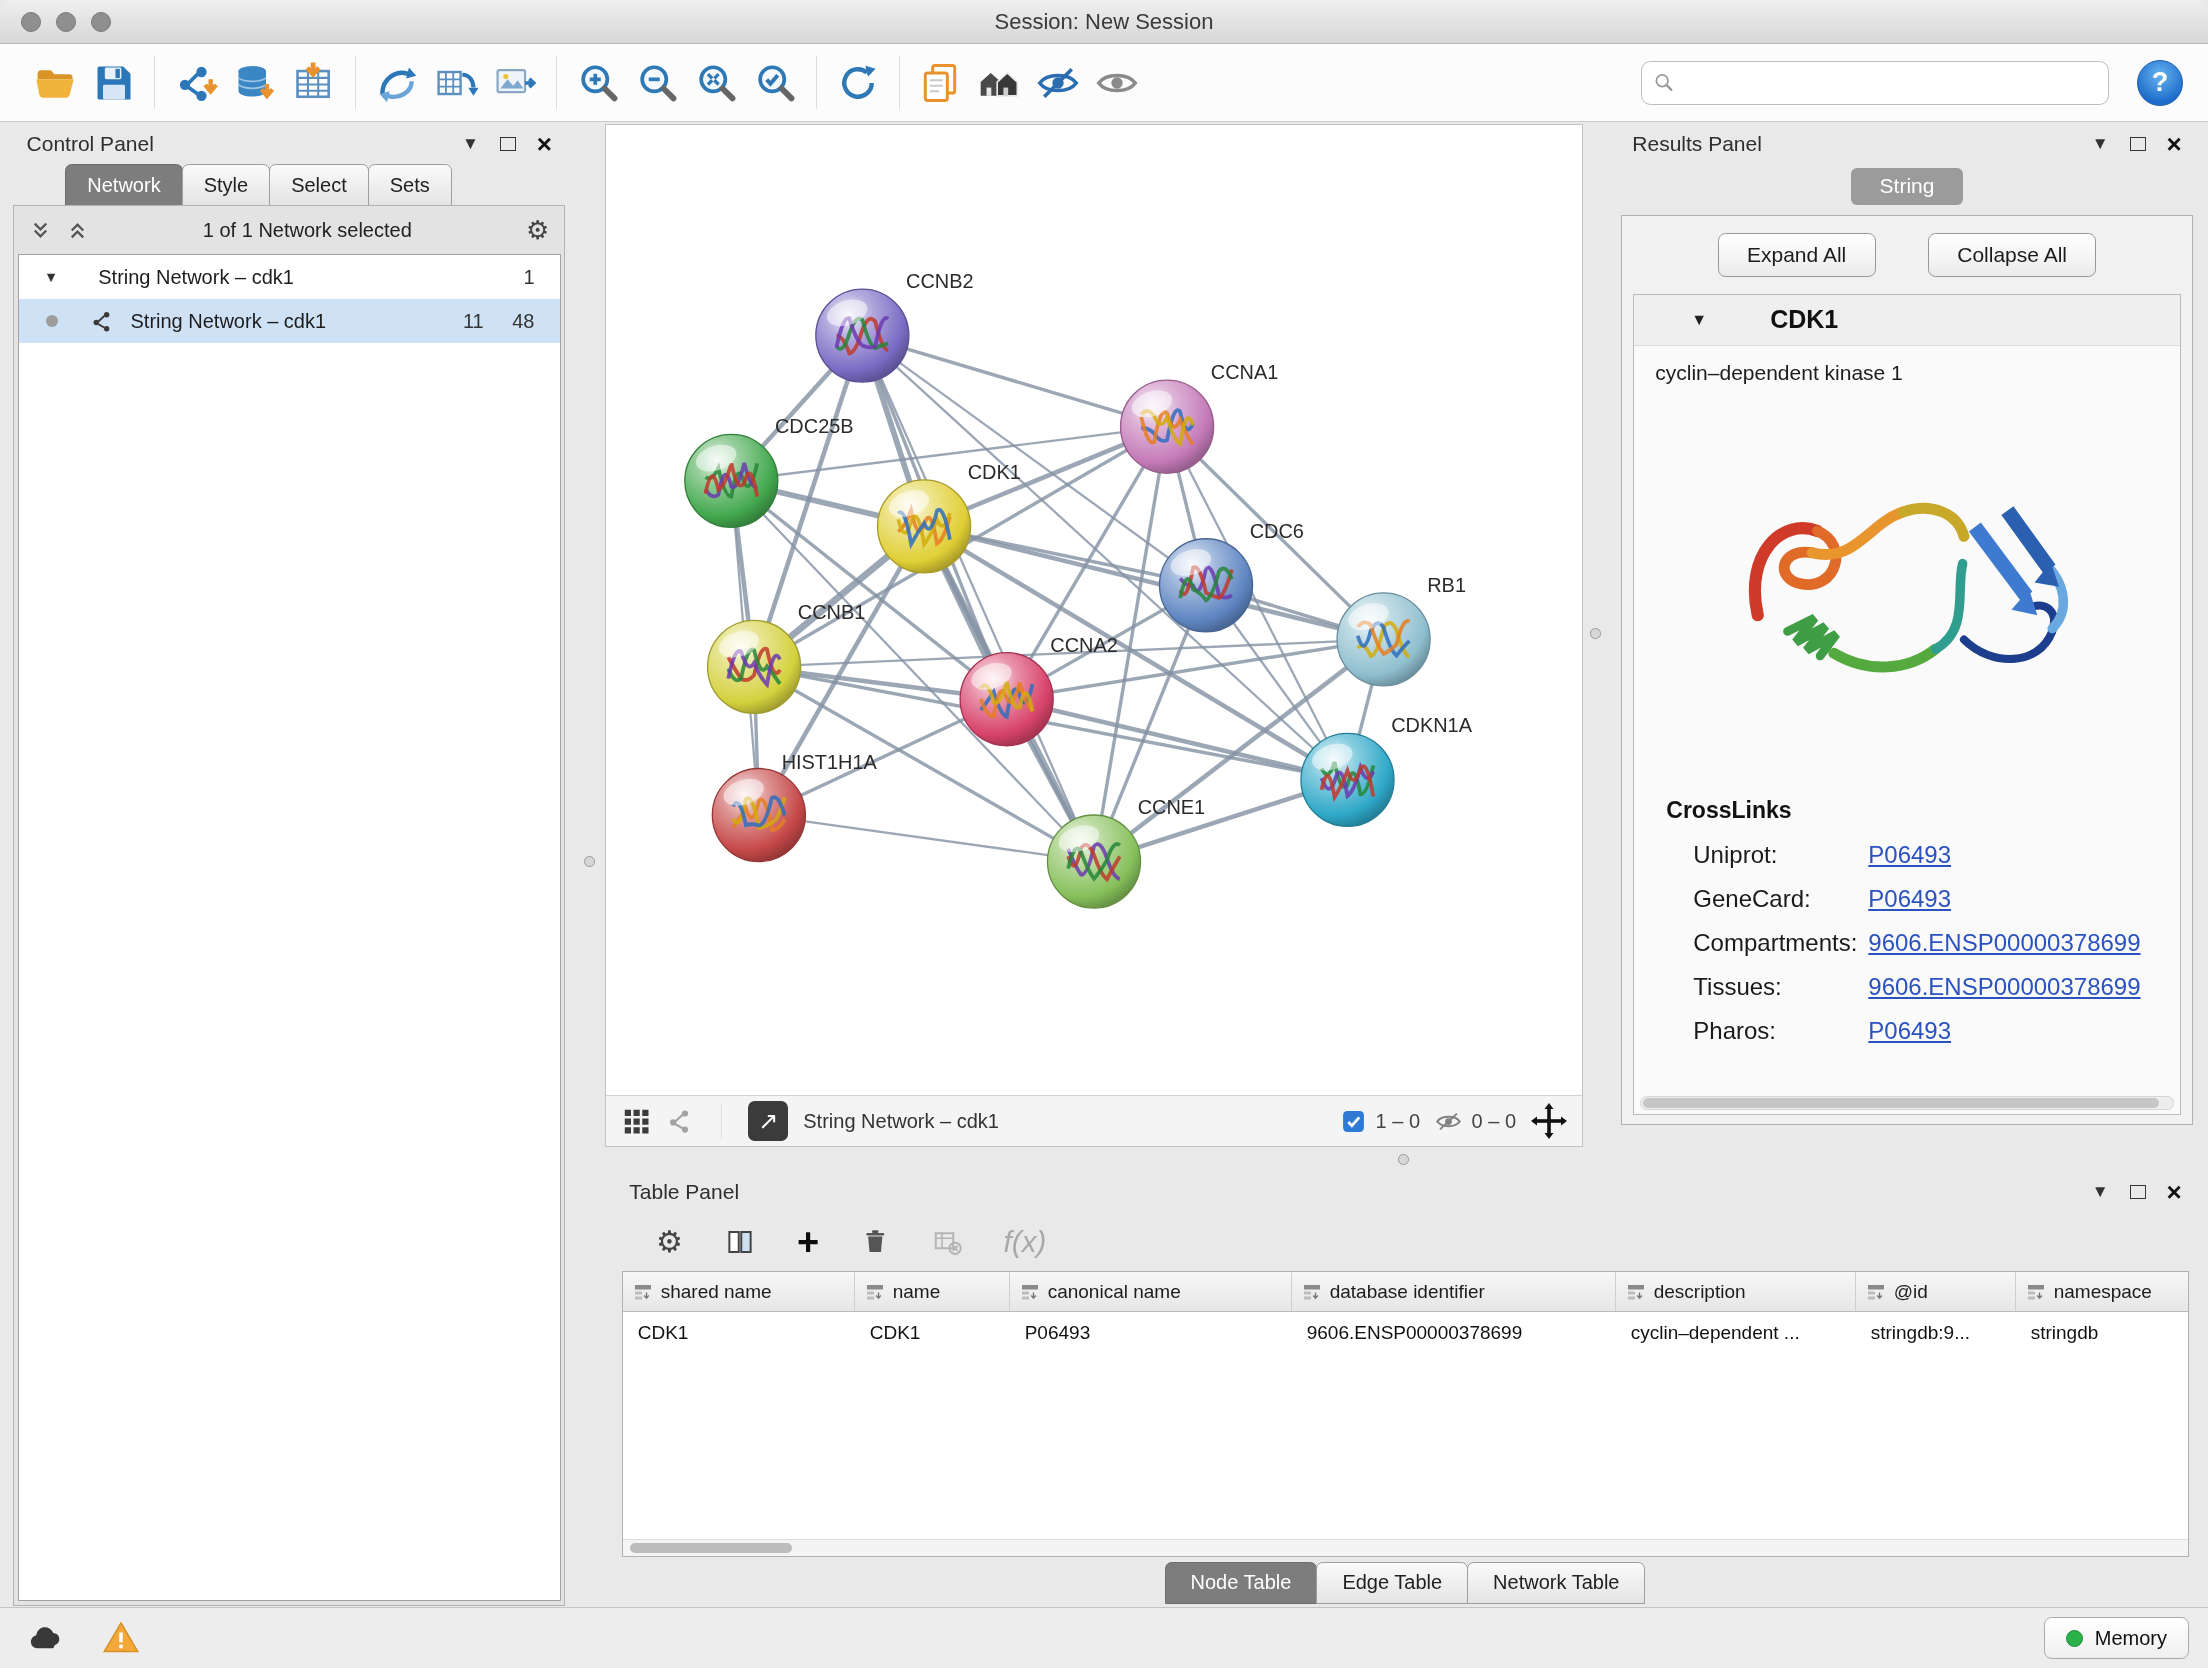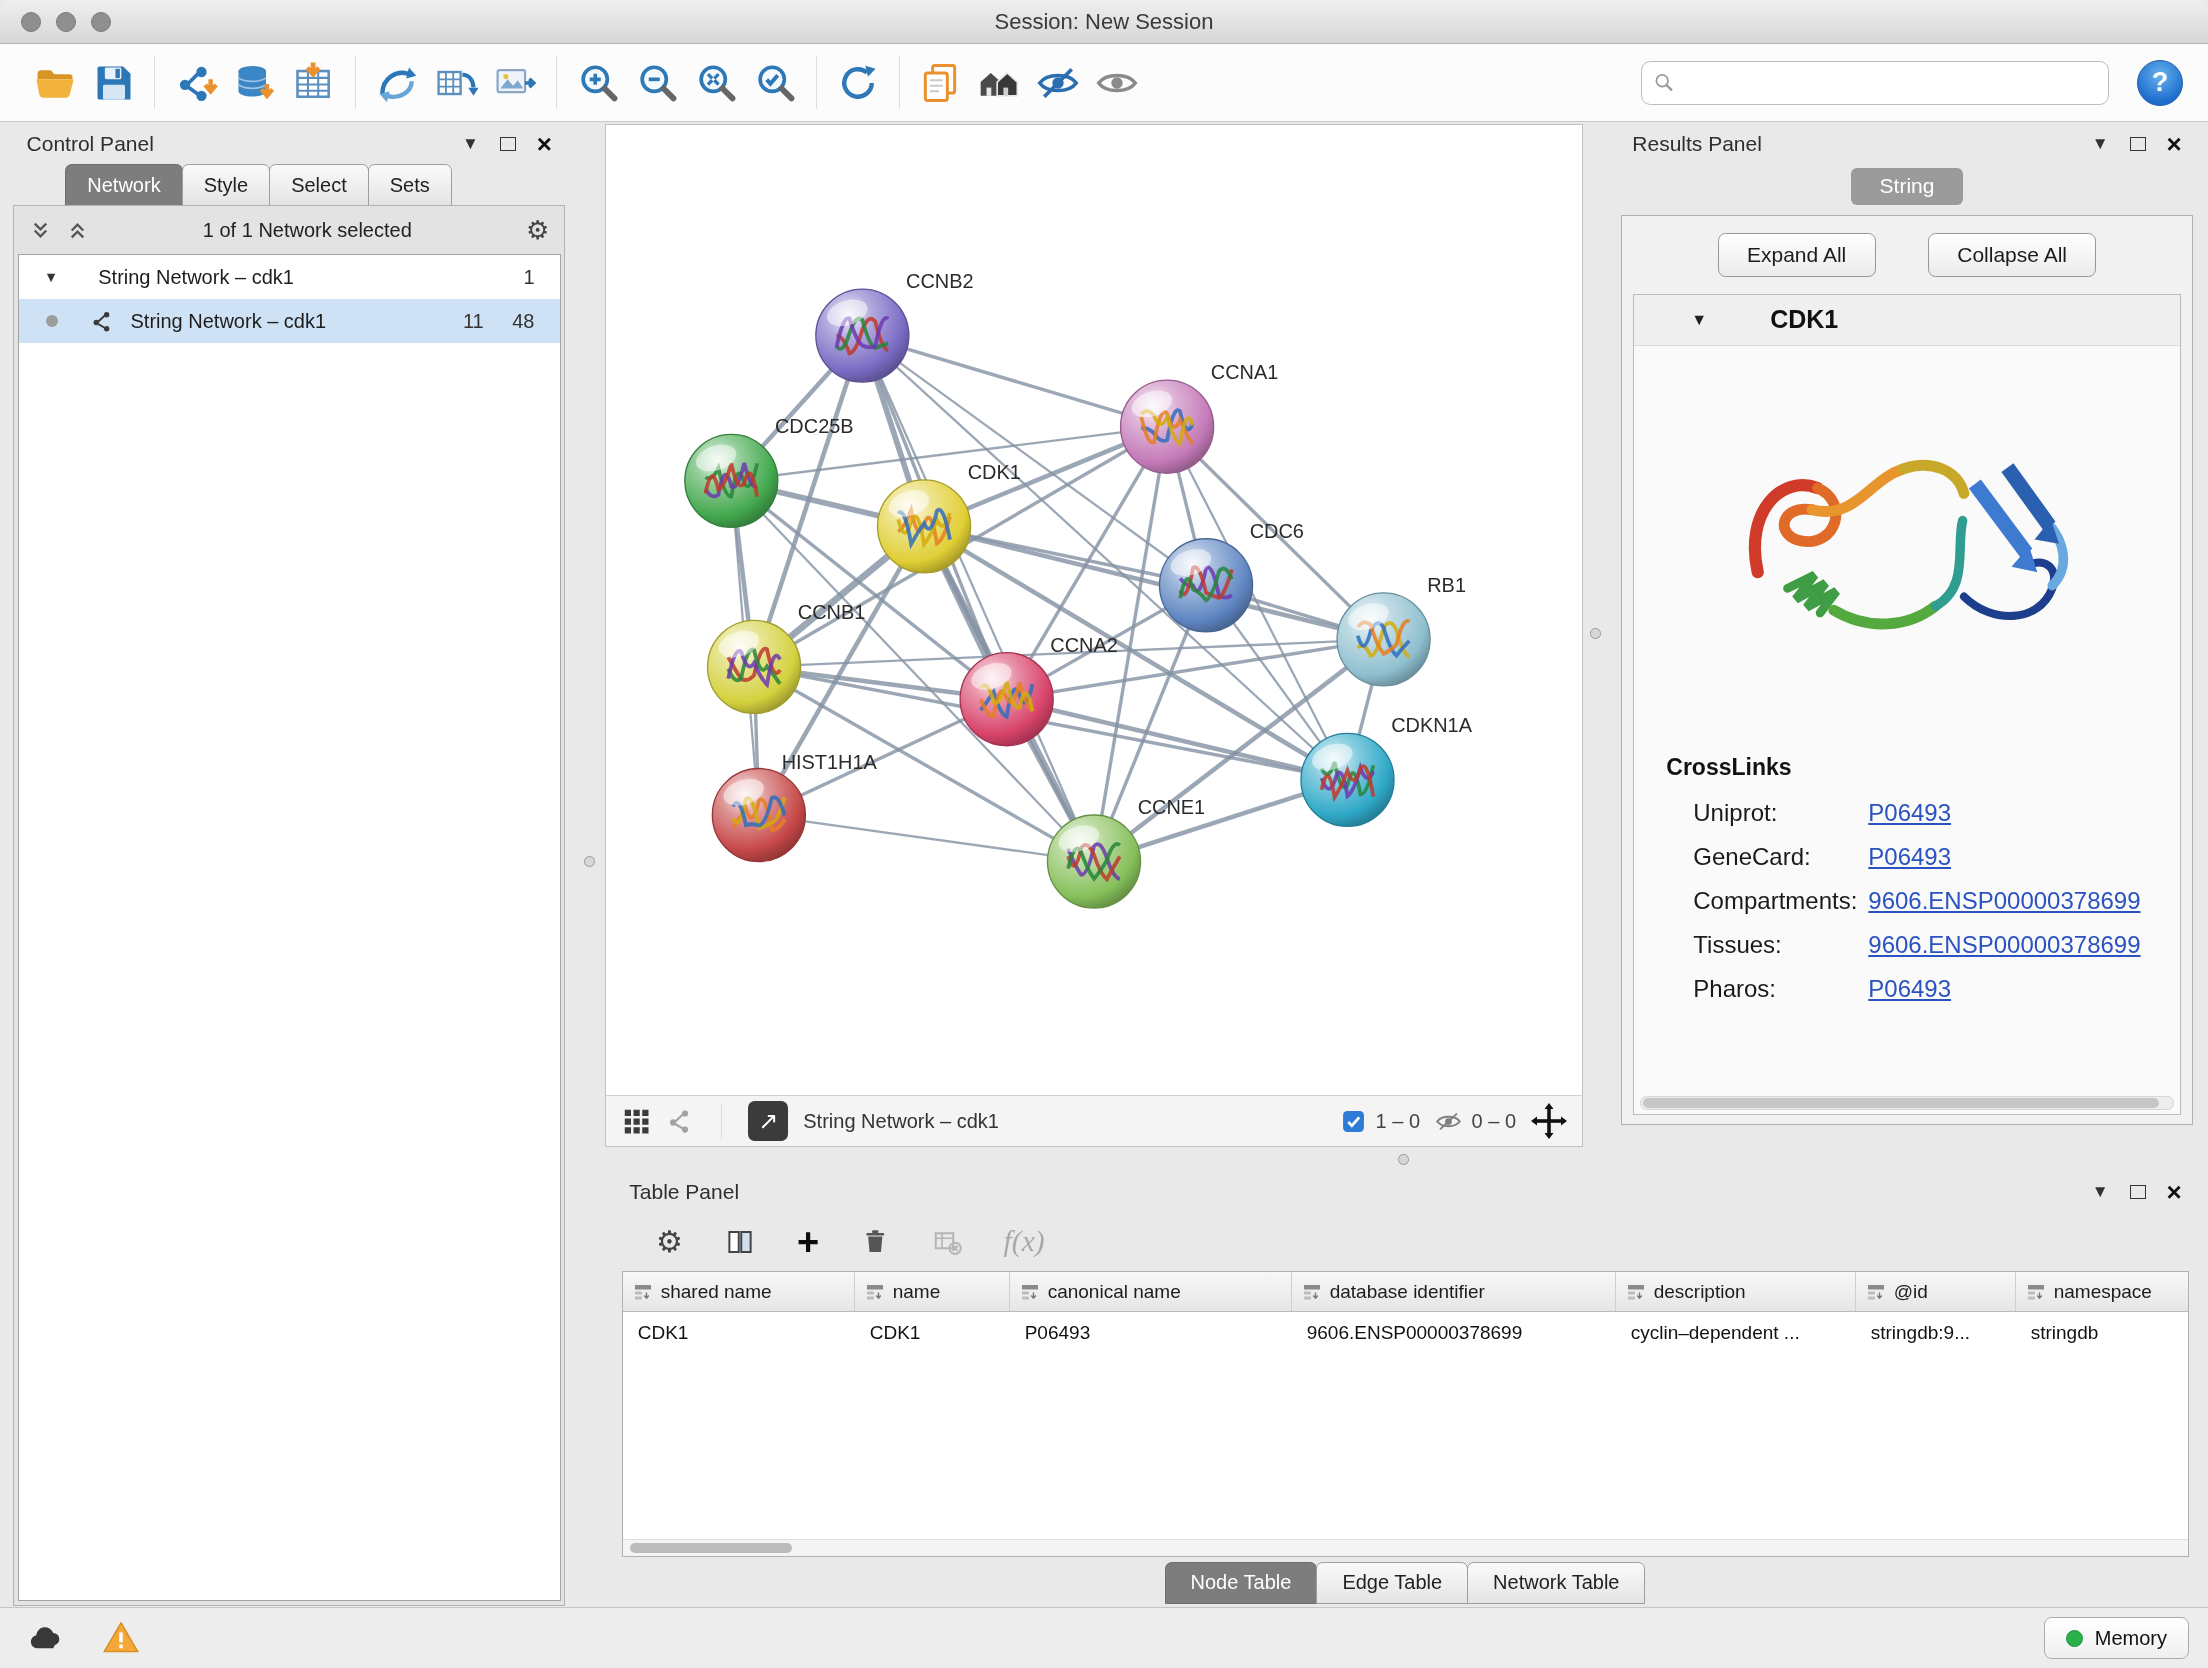--- a/index.html
+++ b/index.html
@@ -72,21 +72,21 @@
 .cl-row{display:flex;padding-left:59px;height:44px;align-items:center;font-size:24px}
 .cl-label{width:175px;color:#1a1a1a}
 .cl-value{color:#2a52c0;text-decoration:underline}
 .rp-scroll{height:13.3px;margin:9.5px 5.7px 3.8px;background:#ededed;border:1px solid #d5d5d5;border-radius:6.7px;position:relative}
 .rp-scroll-thumb{position:absolute;left:1.9px;top:1px;bottom:1px;width:97%;background:#c6c6c6;border-radius:5.7px}
 
 
 .table-panel{position:absolute;left:616px;top:1172px;width:1579px;height:436px;display:flex;flex-direction:column}
 .tp-toolbar{height:59px;display:flex;align-items:center;gap:42px;padding-left:40px}
 .tp-toolbar .muted{color:#b3b3b3}
-.fx{font-family:Liberation Serif, serif;font-style:italic;font-size:29.5px;color:#a9a9a9}
+.fx{font-family:Liberation Sans, sans-serif;font-style:italic;font-size:29.5px;color:#a9a9a9}
 .plus{font-size:38px;font-weight:bold;color:#0c0c0c;line-height:1}
 .tp-tablewrap{flex:1;margin:0 5.7px;border:1px solid #b1b1b1;background:#fff;position:relative;overflow:hidden;display:flex;flex-direction:column}
 .tp-headrow{display:flex;height:40px;background:linear-gradient(#f7f7f7,#e6e6e6);border-bottom:1px solid #bbb;flex:none}
 .tp-th{display:flex;align-items:center;gap:8.6px;padding-left:11.4px;border-right:1px solid #cfcfcf;font-size:19px;color:#1c1c1c;overflow:hidden;white-space:nowrap;flex:none}
 .tp-row{display:flex;height:42px;align-items:center;flex:none}
 .tp-td{padding-left:15px;font-size:19px;color:#111;white-space:nowrap;overflow:hidden;flex:none}
 .w0{width:232px}.w1{width:155px}.w2{width:282px}.w3{width:324px}.w4{width:240px}.w5{width:160px}.w6{width:190px}
 .tp-hscroll{position:absolute;left:0;right:0;bottom:0;height:17px;background:#f4f4f4;border-top:1px solid #ddd}
 .tp-hthumb{position:absolute;left:7.6px;top:2.9px;width:162px;height:10.5px;border-radius:5.7px;background:#bcbcbc}
 .tp-tabs{height:51px;display:flex;justify-content:center;align-items:center}
@@ -628,20 +628,21 @@
   <div class="rp-box">
     <div class="rp-buttons">
       <div class="btn">Expand All</div>
       <div class="btn">Collapse All</div>
     </div>
     <div class="rp-section">
       <div class="rp-sec-header">
         <span class="rp-sec-arrow">▼</span>
         <span class="rp-gene">CDK1</span>
       </div>
+      <div class="rp-desc">cyclin–dependent kinase 1</div>
       <div class="rp-imgwrap">
         <svg width="418" height="380" viewBox="0 0 300 280">
           <g fill="none" stroke-linecap="round">
             <path d="M40 160C30 115 58 88 84 98" stroke="#cf3b28" stroke-width="9"></path>
             <path d="M84 98C108 108 98 142 72 137C52 133 57 110 80 114" stroke="#e06a28" stroke-width="8"></path>
             <path d="M80 114C112 122 122 92 147 84" stroke="#e8952e" stroke-width="8"></path>
             <path d="M147 84C167 77 187 84 192 102" stroke="#c8a828" stroke-width="8"></path>
             <path d="M62 172l20-10-14 18 22-12-14 18 22-12-12 16" stroke="#3f9d45" stroke-width="6.5"></path>
             <path d="M96 188C121 203 151 201 171 185" stroke="#55aa3f" stroke-width="8"></path>
             <path d="M171 185C196 171 186 142 191 122" stroke="#2f9d8f" stroke-width="7"></path>

